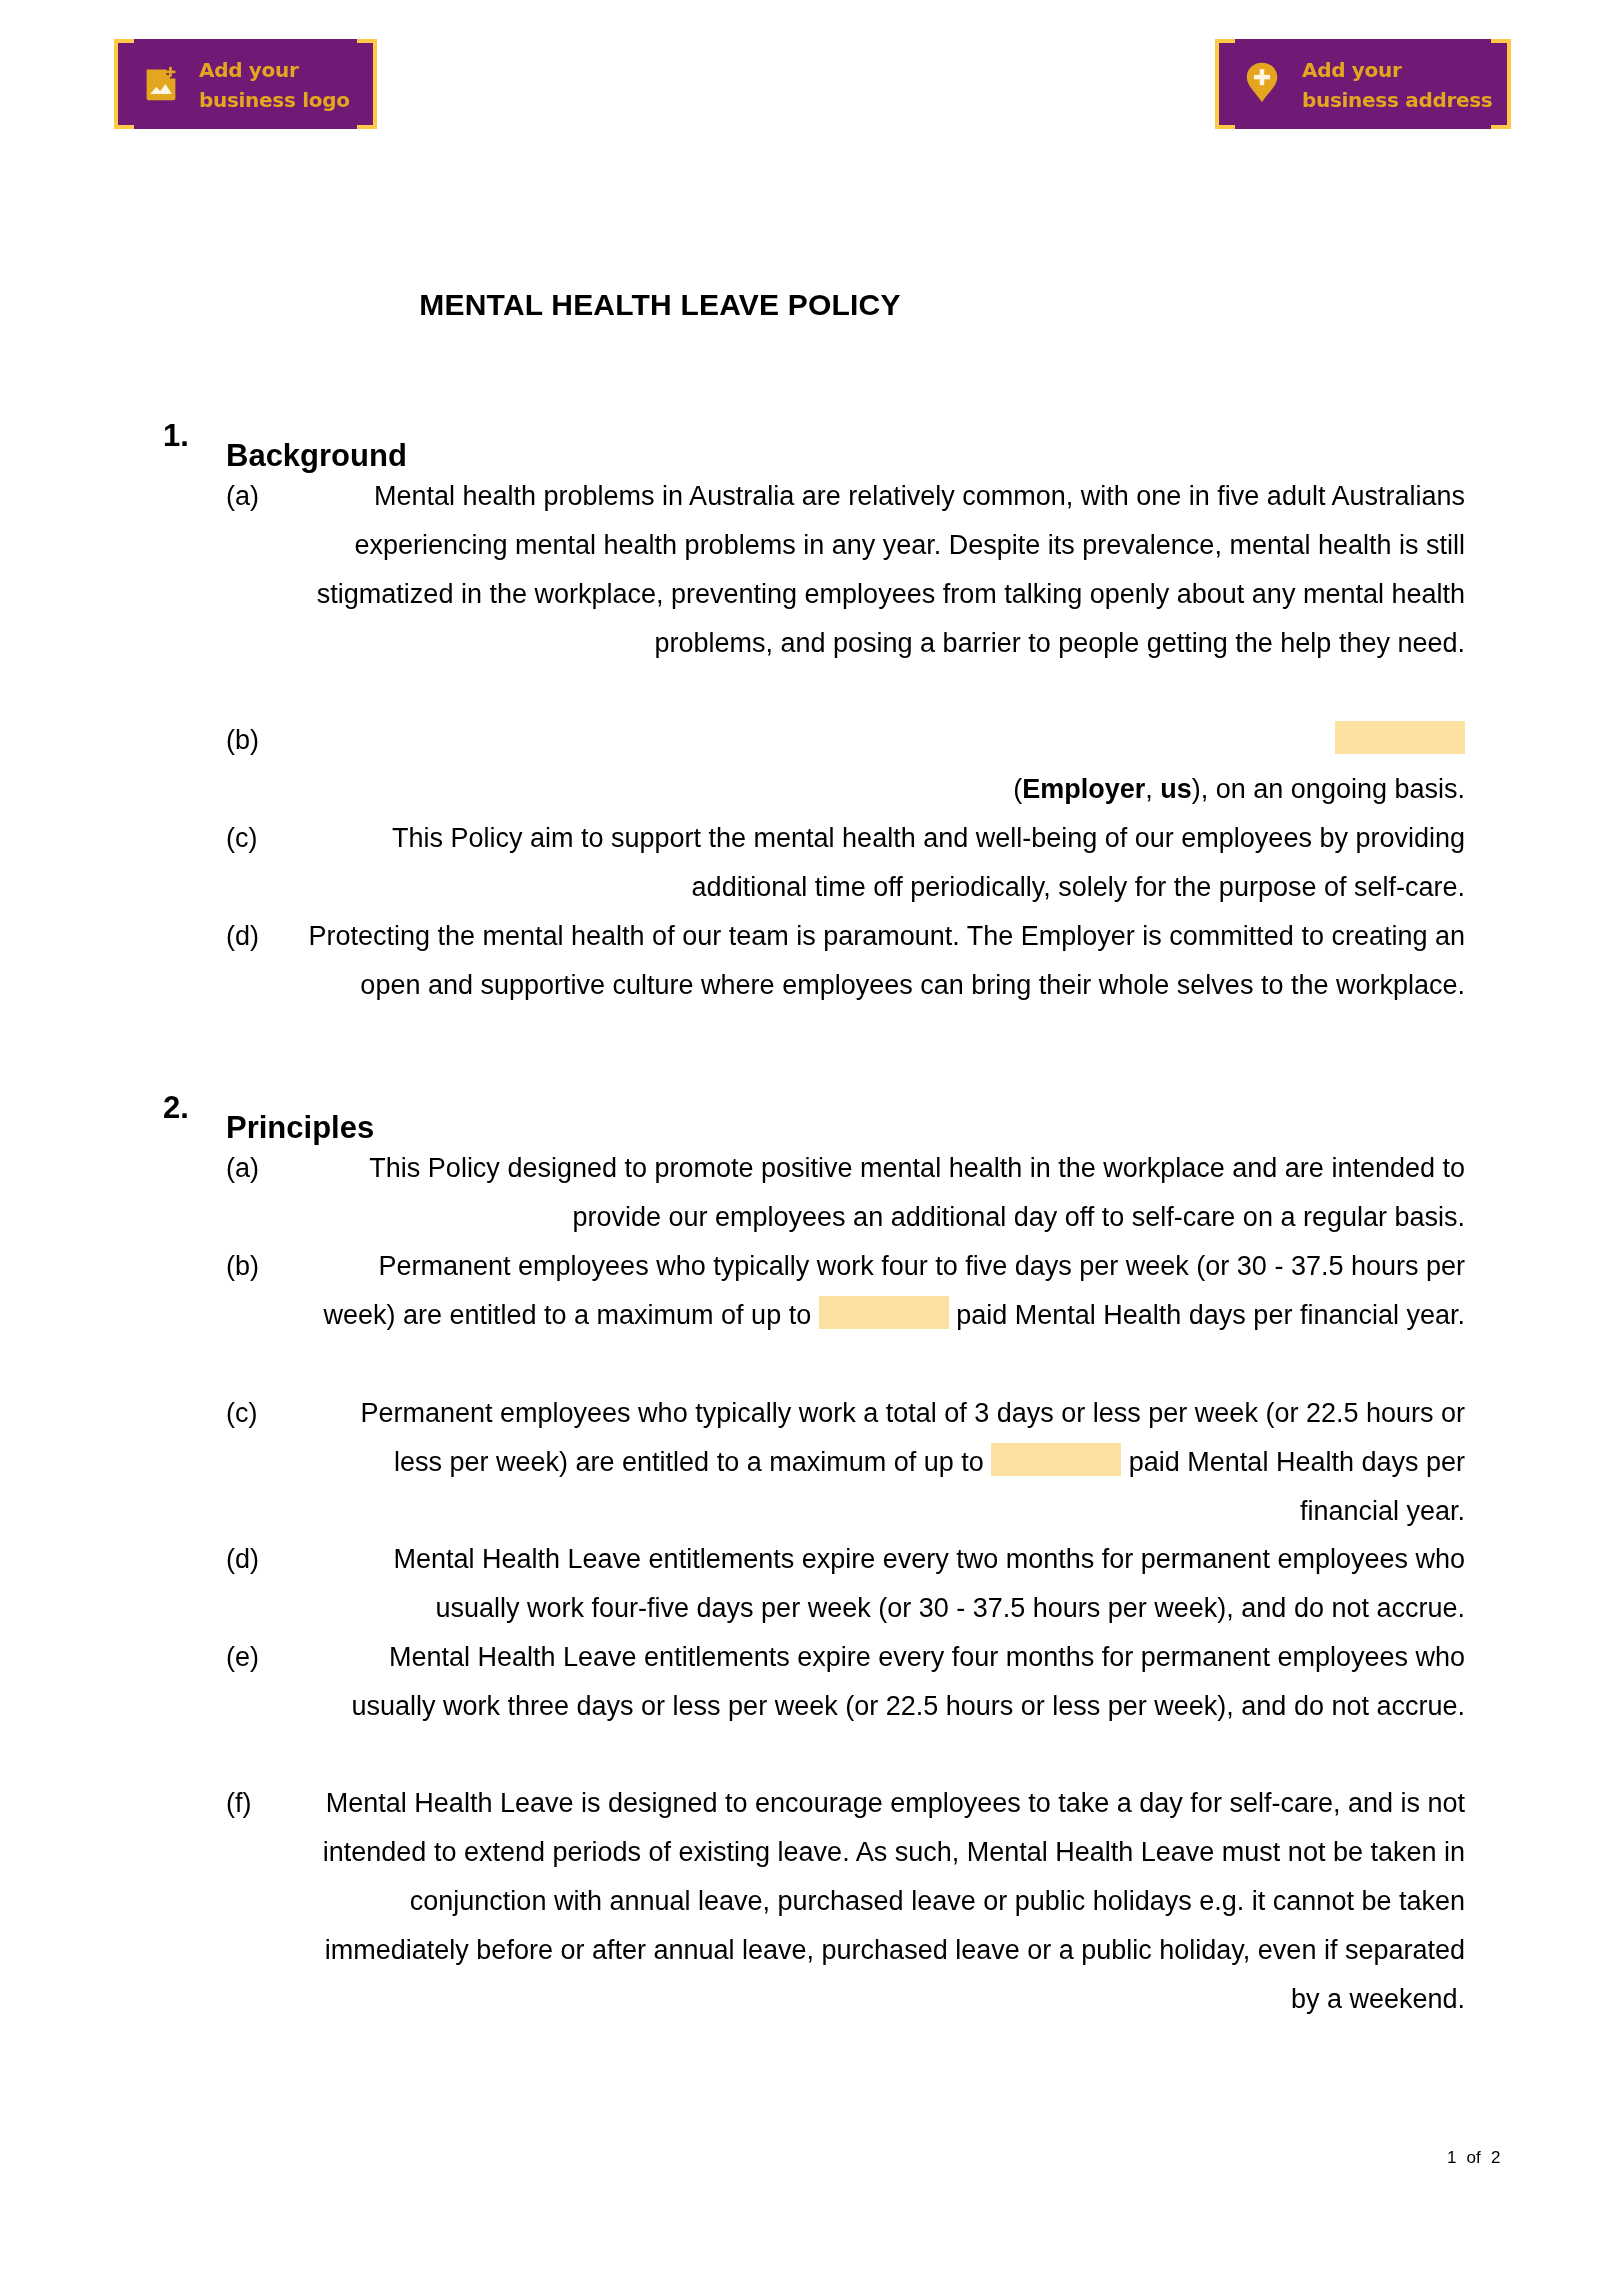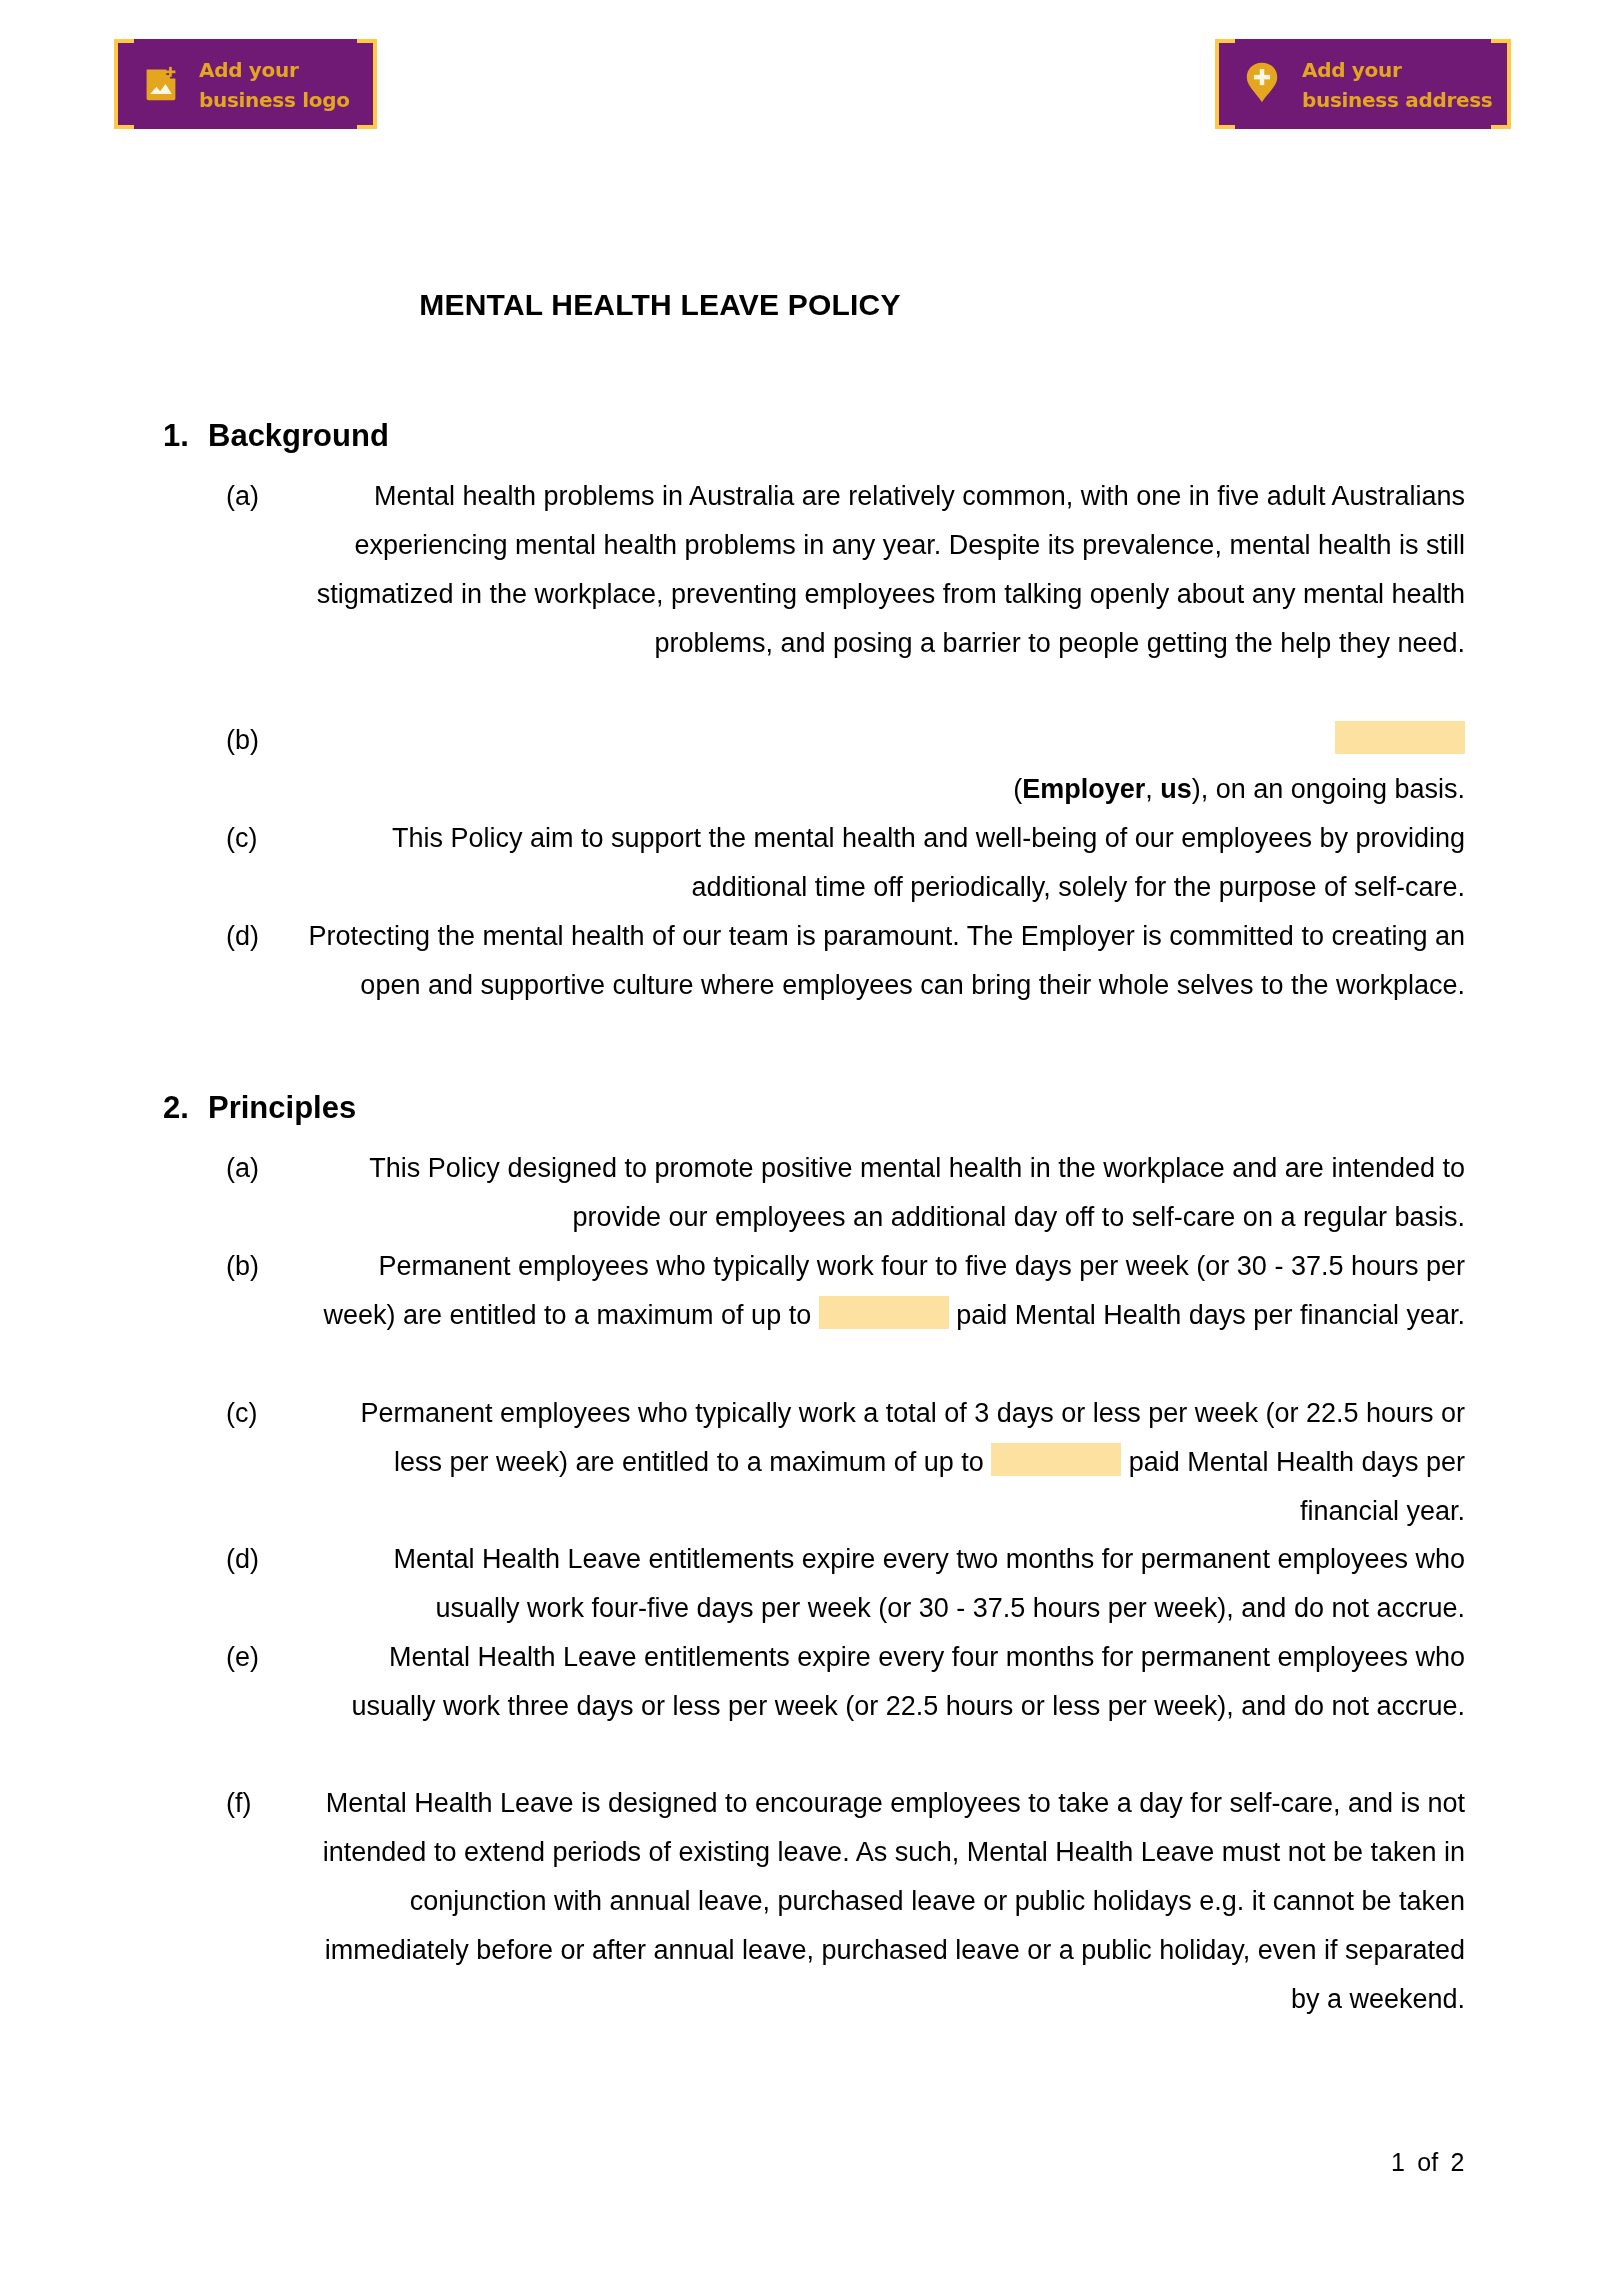--- a/index.html
+++ b/index.html
@@ -21,30 +21,30 @@
   #logo-box .ph-text { left: 85px; }
   #address-box { left: 1215px; width: 296px; }
   #address-box .ph-icon { left: 29px; }
   #address-box .ph-text { left: 87px; }
 
   .doc-title { position: absolute; top: 288px; left: 0; width: 1320px; text-align: center;
                font-weight: bold; font-size: 30px; letter-spacing: 0.2px; }
 
   .section-heading { position: absolute; left: 163px; font-weight: bold; font-size: 31px; }
   .section-heading .num { position: absolute; left: 0; }
-  .section-heading .label { position: absolute; left: 45px; white-space: nowrap; }
+  .section-heading .label { position: absolute; left: 63px; white-space: nowrap; margin-top: 20px; }
 
   .clause { position: absolute; left: 226px; width: 1239px; font-size: 27px; line-height: 49px; }
   .clause .letter { position: absolute; left: 0; top: 0; }
   .clause .body { margin-left: 81px; text-align: right; }
 
   .blank-field { display: inline-block; width: 130px; height: 33px; background: #FDE1A0;
                  vertical-align: -5.4px; cursor: text; }
 
-  .page-number { position: absolute; top: 2148px; left: 1391px; font-size: 25px; word-spacing: 5.4px; }
+  .page-number { position: absolute; top: 2148px; left: 1447px; font-size: 17px; word-spacing: 5.4px; }
 </style>
 </head>
 <body>
 
 <div id="logo-box" class="placeholder-box">
   <div class="bracket-l"></div>
   <div class="bracket-r"></div>
   <svg class="ph-icon" viewBox="0 0 40 40">
     <path d="M4 4 H26 V10 H30 V14 H36 V36 Q36 38 34 38 H6 Q4 38 4 36 Z" fill="#E4A61E"></path>
     <rect x="29" y="1" width="3" height="11" fill="#E4A61E"></rect>

